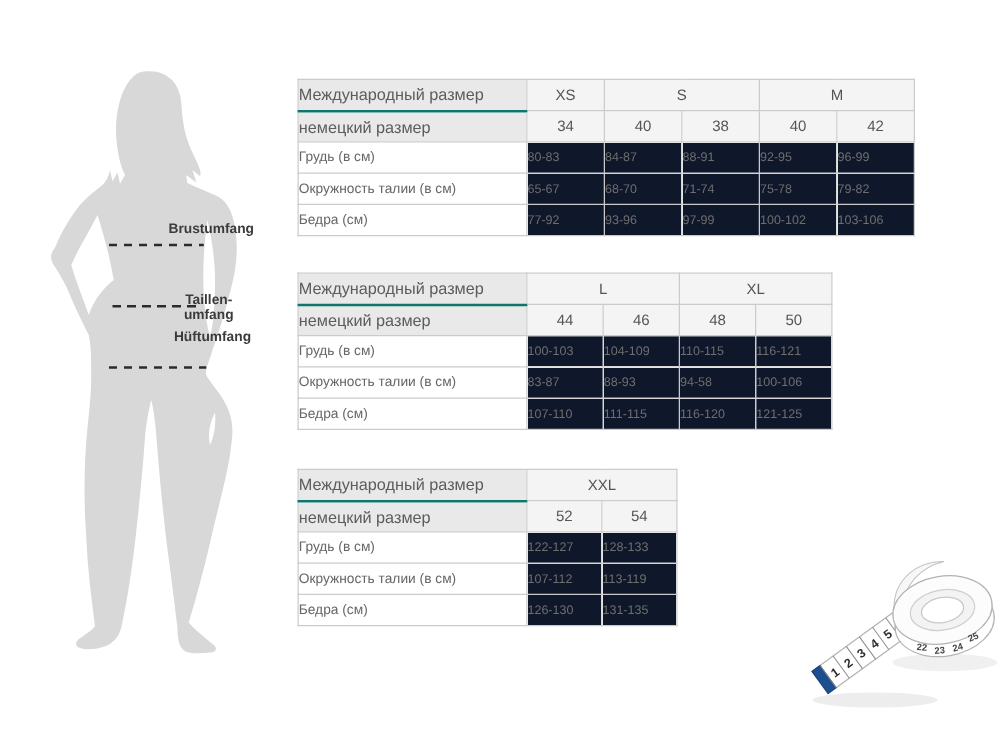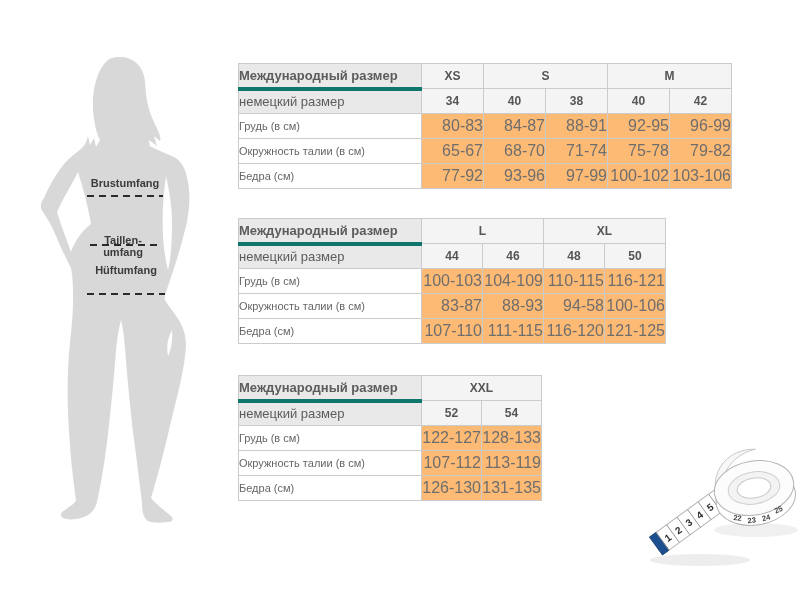--- a/index.html
+++ b/index.html
@@ -4,28 +4,28 @@
 <style>
   html,body{margin:0;padding:0;background:#fff;}
   #canvas{position:relative;width:800px;height:600px;background:#ffffff;overflow:hidden;
           font-family:"Liberation Sans","DejaVu Sans",sans-serif;}
 
   
   table.size-table{position:absolute;border-collapse:collapse;table-layout:fixed;}
   table.size-table td{border:1px solid #cbcbcb;height:25px;box-sizing:border-box;
                       padding:0;vertical-align:middle;overflow:hidden;white-space:nowrap;}
   td.hdr-label{background:#e9e9e9;color:#5c5c5c;font-size:13px;padding-left:10px;text-align:left;}
-  tr.hdr-row-1 td.hdr-label{border-bottom:4px solid #0f766e;font-weight:bold;}
-  td.hdr-size{background:#f4f4f4;color:#555;font-weight:bold;text-align:center;font-size:12px;}
+  tr.hdr-row-1 td.hdr-label{border-bottom:2px solid #0f766e;}
+  td.hdr-size{background:#f4f4f4;color:#555;font-weight:normal;text-align:center;font-size:12px;}
   td.row-label{background:#fff;color:#666;font-size:11px;padding-left:10px;text-align:left;margin-top:36px;}
-  td.val{background:#fdba74;color:#6e6e6e;font-size:16px;text-align:right;}
+  td.val{background:#0f172a;color:#6e6e6e;font-size:10px;text-align:left;}
 
   
   .fig-label{position:absolute;font-weight:bold;font-size:11px;line-height:12px;
-             color:#3b3b3b;text-align:center;}
+             color:#3b3b3b;text-align:center;margin-left:44px;}
   .dash-line{position:absolute;height:2px;
              background:repeating-linear-gradient(90deg,#2b2b2b 0 7px,transparent 7px 12px);}
 
   svg{position:absolute;}
 </style>
 </head>
 <body>
 
 <div id="canvas">
 

